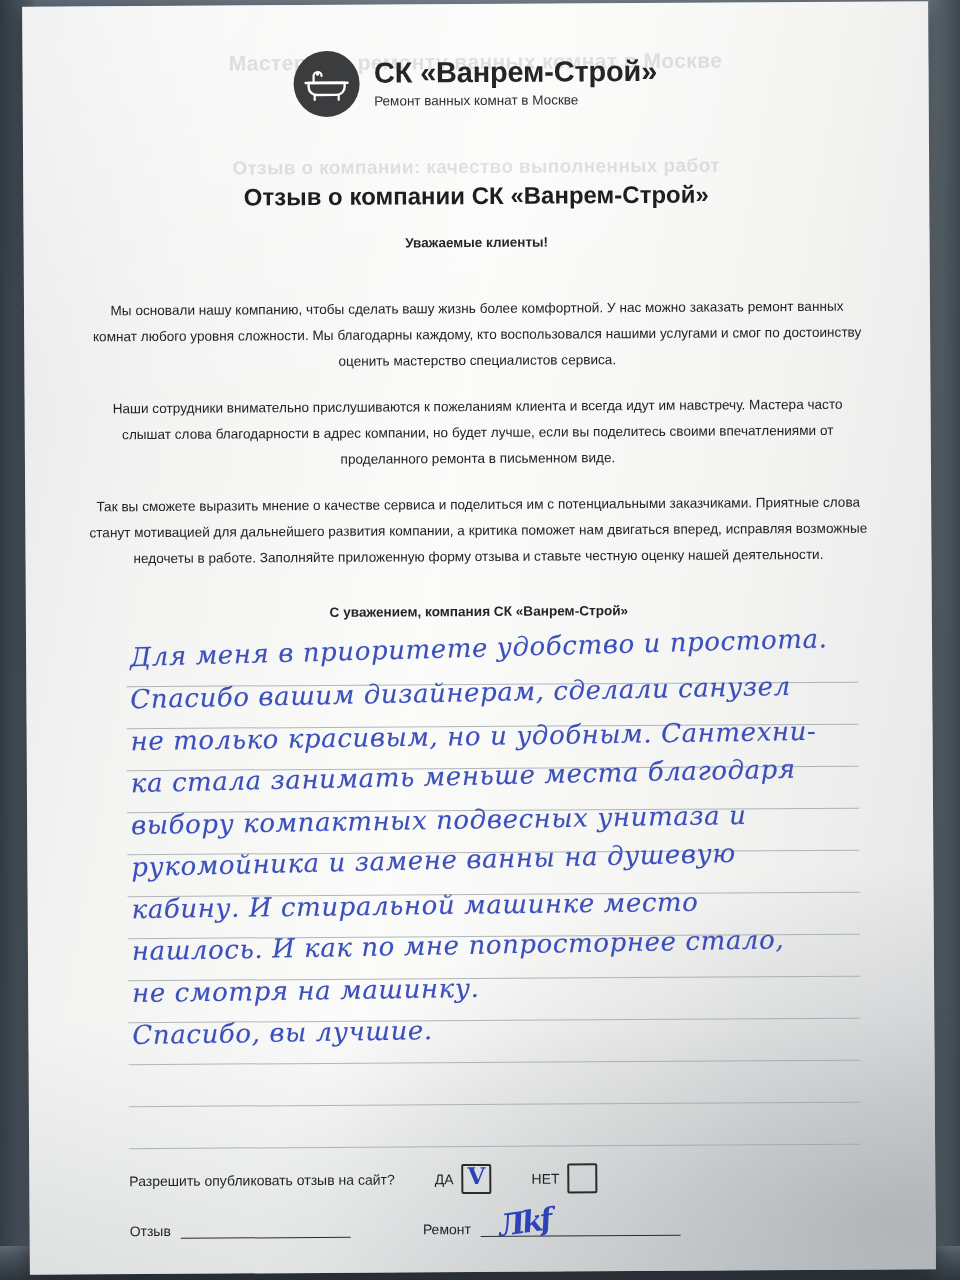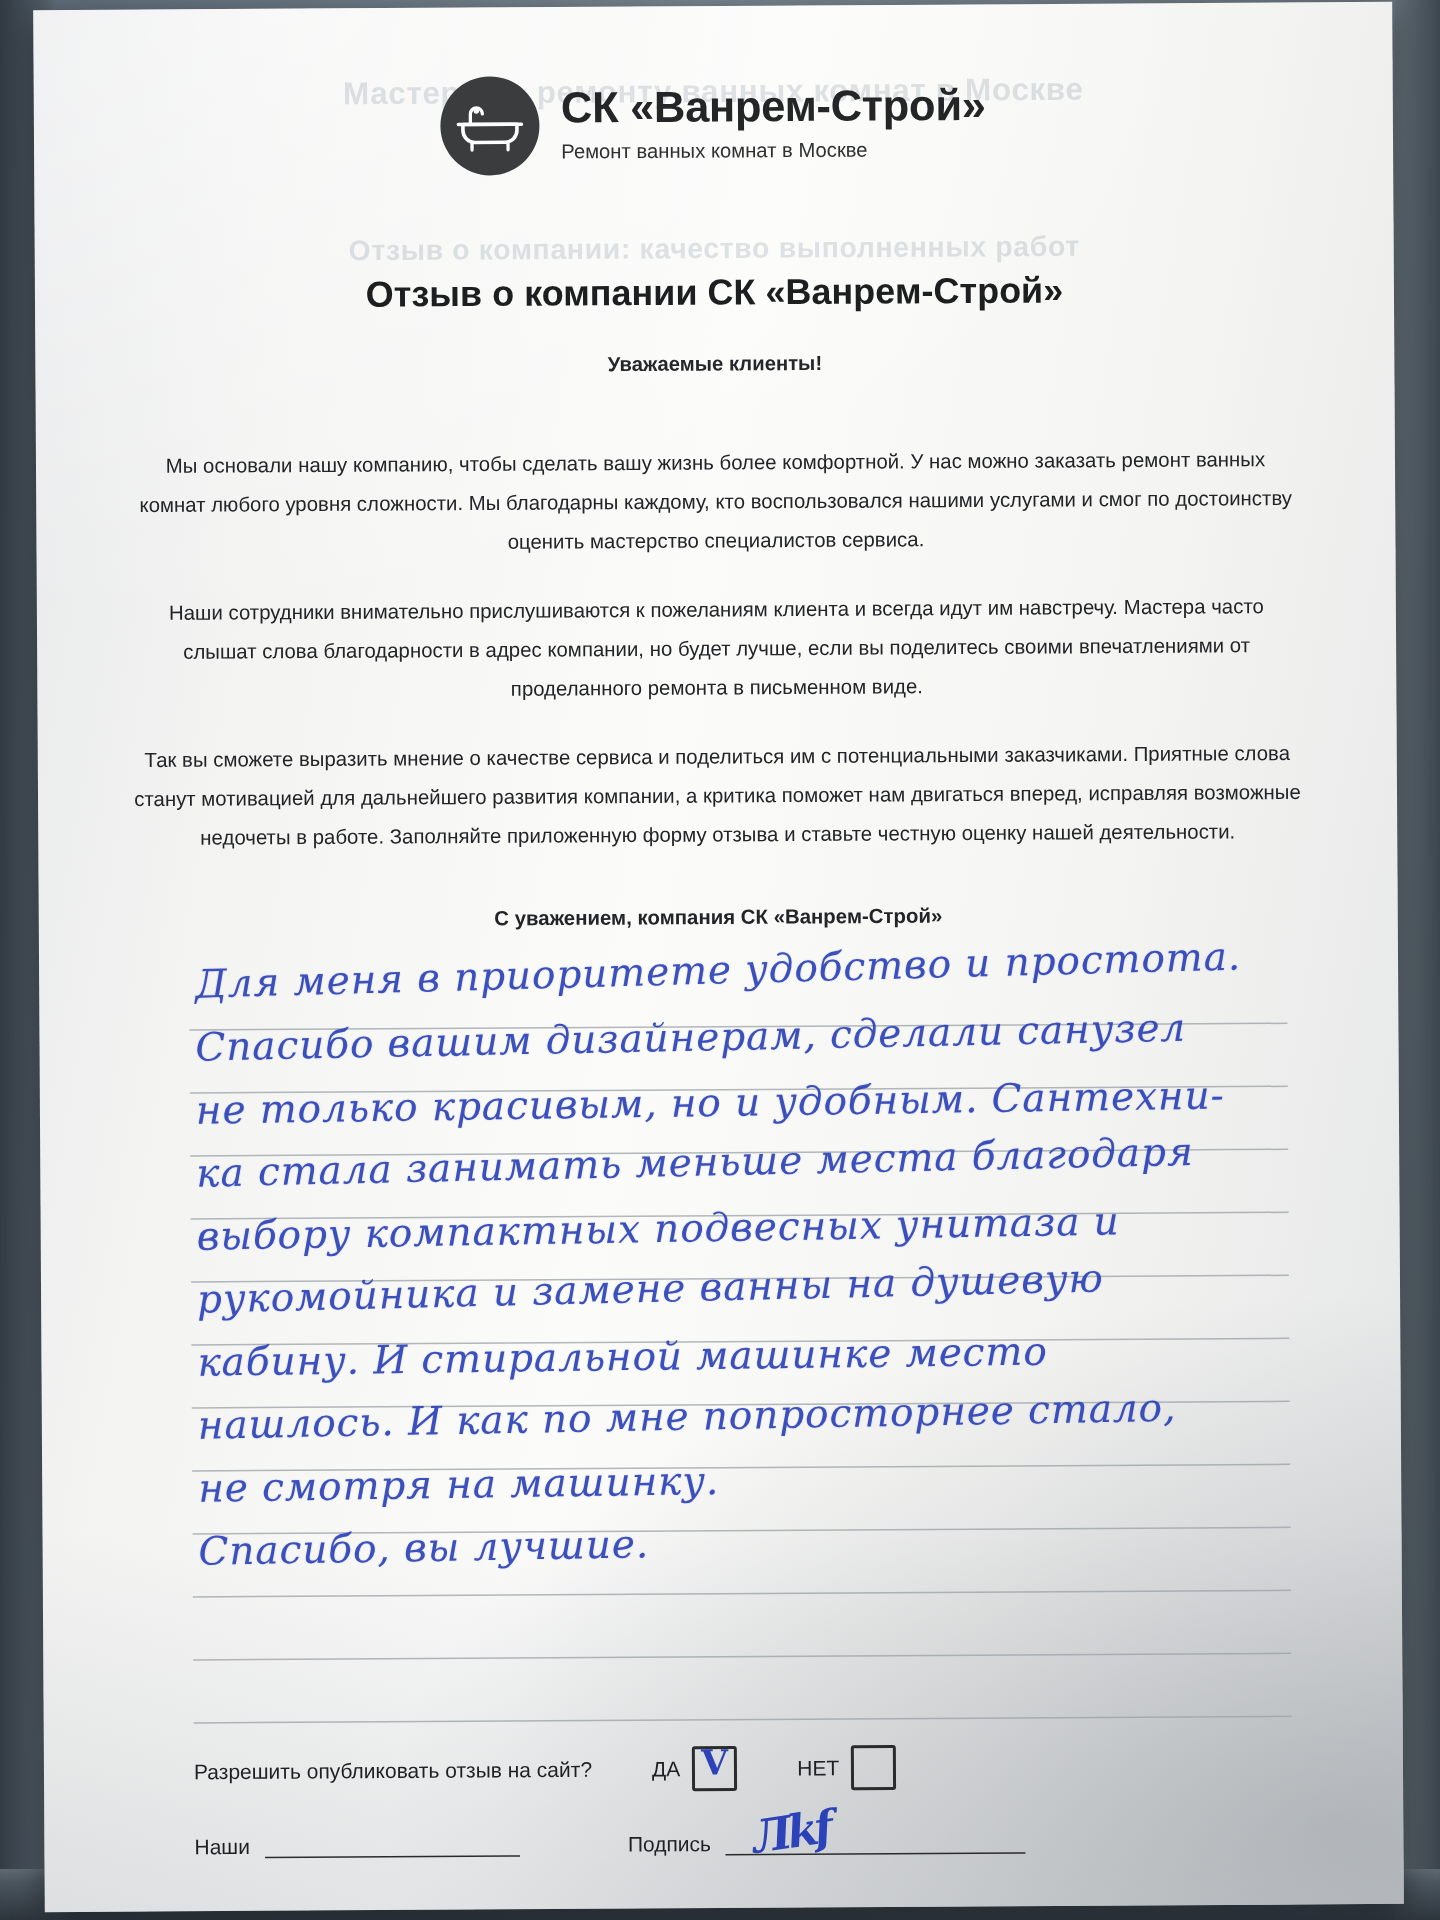--- a/index.html
+++ b/index.html
@@ -349,25 +349,25 @@
         <span class="checkbox checked"></span>
       </span>
       <span class="consent-opt">
         <span>НЕТ</span>
         <span class="checkbox"></span>
       </span>
     </div>
 
     <div class="datesign">
       <span class="field">
-        <span>Наши</span>
+        <span>Отзыв</span>
         <span class="field-line date-line"></span>
       </span>
       <span class="field sign-field">
-        <span>Подпись</span>
+        <span>Ремонт</span>
         <span class="field-line sign-line">
           <span class="sign-mark">Лkf</span>
         </span>
       </span>
     </div>
 
   </div>
 </div>
 
 </body></html>

